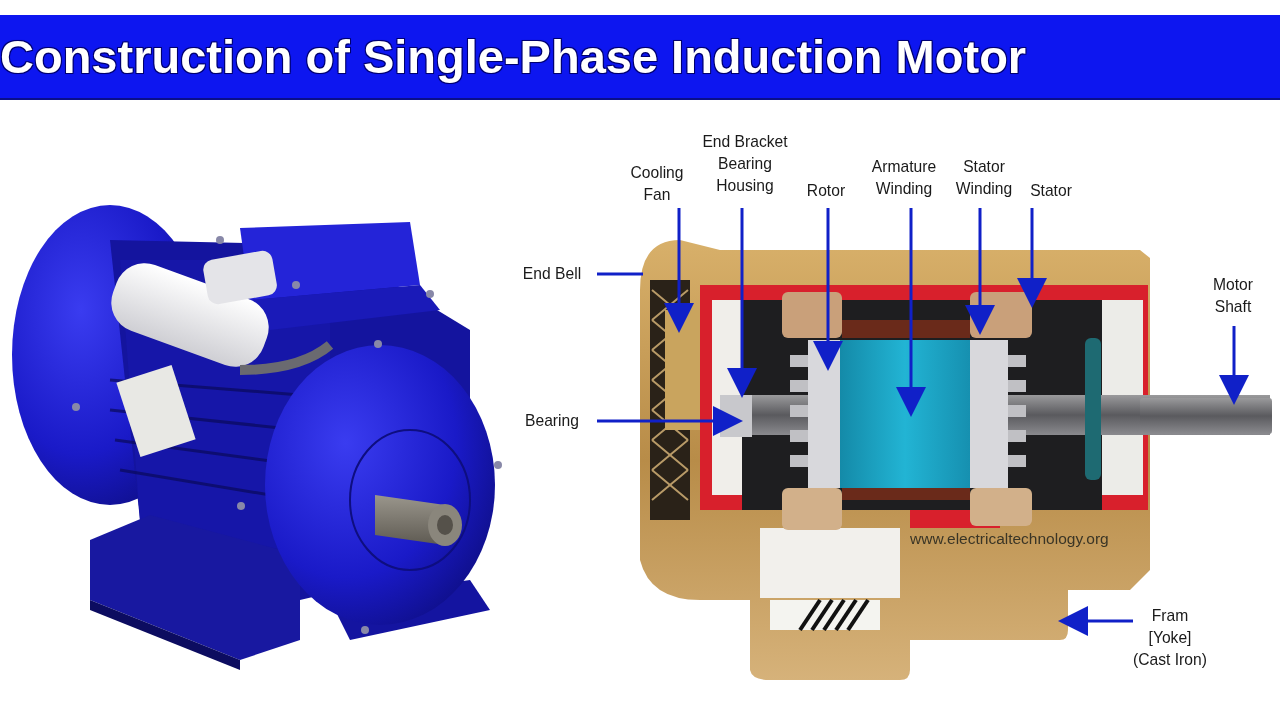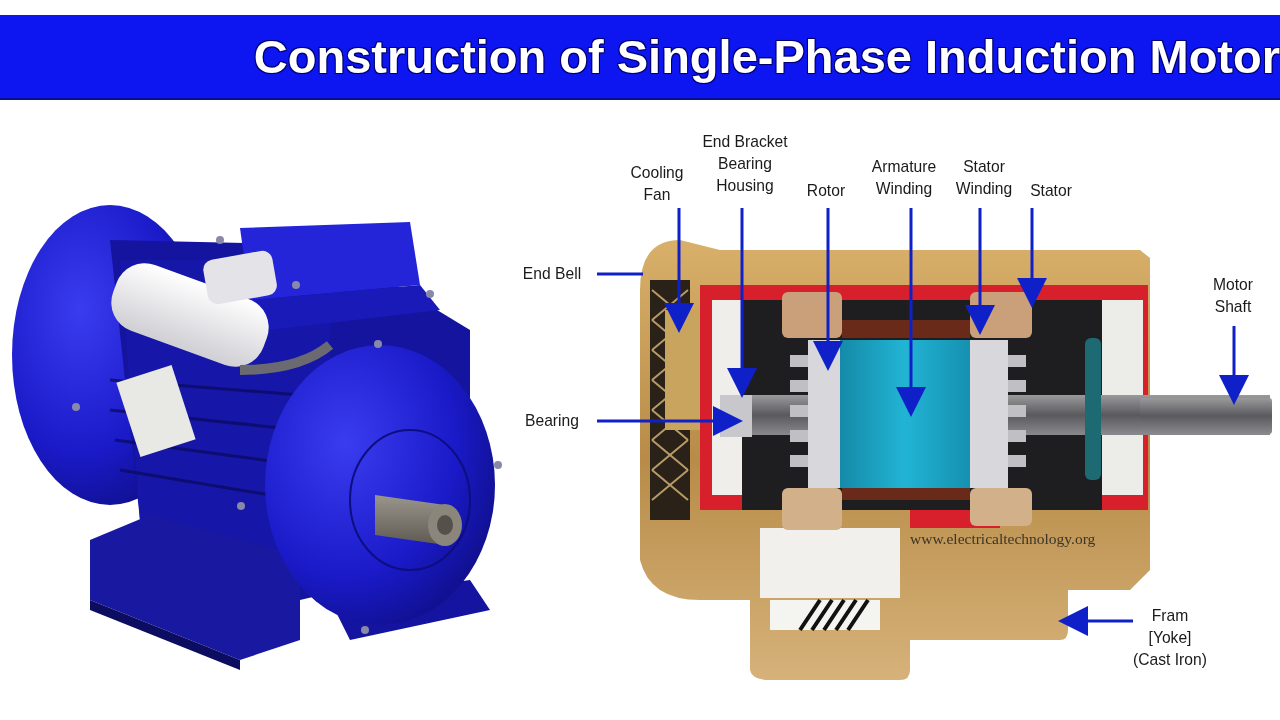--- a/index.html
+++ b/index.html
@@ -1,22 +1,22 @@
 <!DOCTYPE html>
 <html><head>
   <meta charset="utf-8">
   <style>
     html,body{margin:0;padding:0;}
     body{width:1280px;height:720px;background:#ffffff;position:relative;overflow:hidden;font-family:"Liberation Sans",sans-serif;}
-    .title-bar{position:absolute;left:0;top:15px;width:1280px;height:83px;background:#0d16f0;border-bottom:2px solid #0a0f8a;display:flex;align-items:center;justify-content:flex-end;}
+    .title-bar{position:absolute;left:0;top:15px;width:1280px;height:83px;background:#0d16f0;border-bottom:2px solid #0a0f8a;display:flex;align-items:center;justify-content:flex-start;}
     .title-text{color:#ffffff;font-family:"Liberation Sans",sans-serif;font-weight:bold;font-size:47px;letter-spacing:0px;text-shadow:0 0 2px #000080,1px 1px 0 #00006a,-1px -1px 0 #00006a,1px -1px 0 #00006a,-1px 1px 0 #00006a;white-space:nowrap;}
     .lbl{position:absolute;color:#1a1a1a;font-family:"Liberation Sans",sans-serif;font-size:17px;line-height:22px;text-align:center;white-space:nowrap;transform:scaleX(0.92);transform-origin:center top;}
     .lbl span{display:block;}
     svg{position:absolute;left:0;top:0;}
-    .watermark{position:absolute;left:910px;top:530px;font-family:Liberation Serif, serif;font-size:15.5px;color:#3a3526;white-space:nowrap;}
+    .watermark{position:absolute;left:910px;top:530px;font-family:Liberation Sans, sans-serif;font-size:15.5px;color:#3a3526;white-space:nowrap;}
   </style>
 </head>
 <body>
 
 <div class="title-bar">
   <div class="title-text">Construction of Single-Phase Induction Motor</div>
 </div>
 
 <svg width="1280" height="720" viewBox="0 0 1280 720">
   <defs>

